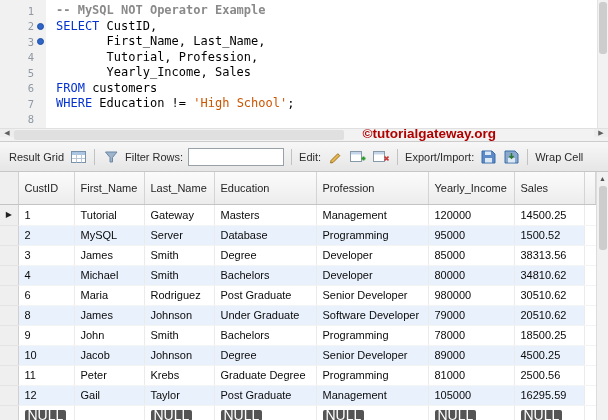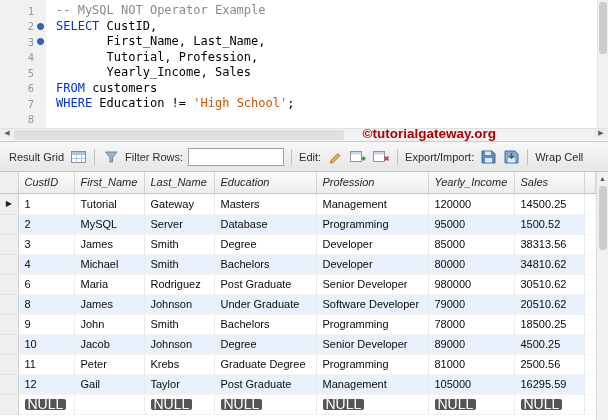--- a/index.html
+++ b/index.html
@@ -8,21 +8,21 @@
 
   
   .editor { height:128px; display:flex; position:relative; background:#fff; overflow:hidden; flex:none; }
   .gutter { width:46px; background:#f1f1f1; padding-top:3px; flex:none; }
   .gutter-line { height:15.5px; display:flex; align-items:center; justify-content:flex-end; }
   .ln-num { font-family:"DejaVu Sans Mono", monospace; font-size:10.5px; color:#8f98a3; text-align:right; }
   .dot-slot { width:12px; height:15.5px; display:flex; align-items:center; justify-content:center; flex:none; }
   .stmt-dot { width:7px; height:7px; border-radius:50%; background:#2e66c8; border:1px solid #1d4da6; }
   .code-pane { flex:1; padding:3px 0 0 10px; overflow:hidden; }
   .code-line { height:15.5px; line-height:15.5px; font-family:"DejaVu Sans Mono", monospace; font-size:12px; white-space:pre; }
-  .tok-comment { color:#8a8a8a; }
+  .tok-comment { color:#8a8a8a;font-weight:bold; }
   .tok-keyword { color:#0432d0; }
   .tok-string  { color:#cc5500; }
   .tok-plain   { color:#000; }
   .editor-vscroll { position:absolute; right:0; top:0; width:11px; height:128px; background:#f2f2f2; border-left:1px solid #e2e2e2; }
   .editor-vscroll .thumb { position:absolute; top:2px; left:1px; width:8px; height:52px; background:#cdcdcd; border-radius:3px; }
 
   
   .hscroll { height:14px; flex:none; background:#f2f2f2; border-top:1px solid #e0e0e0; border-bottom:1px solid #cccccc; display:flex; align-items:flex-start; }
   .hs-arrow { width:14px; display:flex; align-items:center; justify-content:center; font-size:7px; color:#5f5f5f; background:#ededed; flex:none; }
   .hs-track { flex:1; position:relative; background:#f8f8f8; }
@@ -35,21 +35,21 @@
   .tb-sep { width:1px; height:16px; background:#c2c2c2; margin:0 2px; flex:none; }
   .tb-icon { width:18px; height:17px; display:flex; align-items:center; justify-content:center; flex:none; }
   .tb-input { width:96px; height:18px; border:1px solid #98a0a8; background:#fff; font-size:11px; padding:0 3px; font-family:"Liberation Sans", sans-serif; flex:none; }
 
   
   .grid-region { flex:1; display:flex; background:#fff; overflow:hidden; }
   .table-wrap { flex:1; overflow:hidden; }
   table.grid { border-collapse:collapse; table-layout:fixed; width:596px; font-size:11px; }
   col.c-gutter{width:18px;} col.c-custid{width:56px;} col.c-first{width:70px;} col.c-last{width:70px;}
   col.c-edu{width:102px;} col.c-prof{width:112px;} col.c-income{width:86px;} col.c-sales{width:70px;} col.c-filler{width:auto;}
-  th.col-header { background:linear-gradient(#fbfbfb,#ececec); border-right:1px solid #d4d4d4; border-bottom:1px solid #c4c4c4; font-weight:normal; text-align:left; padding:4px 6px; height:21px; color:#1f1f1f; overflow:hidden; white-space:nowrap;font-style:italic; }
+  th.col-header { background:linear-gradient(#fbfbfb,#ececec); border-right:1px solid #d4d4d4; border-bottom:1px solid #c4c4c4; font-weight:normal; text-align:left; padding:4px 6px; height:32px; color:#1f1f1f; overflow:hidden; white-space:nowrap; }
   th.gutter-cell, td.gutter-cell { background:#efefef; border-right:1px solid #d0d0d0; border-bottom:1px solid #e4e4e4; padding:0; }
   th.gutter-cell { border-bottom:1px solid #c4c4c4; }
   td.cell { padding:0 6px; height:20px; border-right:1px solid #ebebeb; border-bottom:1px solid #f4f4f4; color:#0a0a0a; overflow:hidden; white-space:nowrap; }
   td.cell.filler { background:#fff; border-right:none; }
   tr.alt td.cell { background:#e9f1fc; }
   tr.alt td.cell.filler { background:#fff; }
   .row-arrow { display:block; text-align:center; font-size:8px; line-height:20px; color:#222; }
   .null-badge { display:inline-block; background:#545454; color:#fff; font-size:14px; line-height:11px; padding:0 3px; border-radius:2px; vertical-align:middle; }
   .grid-vscroll { width:12px; flex:none; background:#f1f1f1; border-left:1px solid #dcdcdc; position:relative; }
   .gv-arrow { height:13px; display:flex; align-items:center; justify-content:center; font-size:7px; color:#555; }

